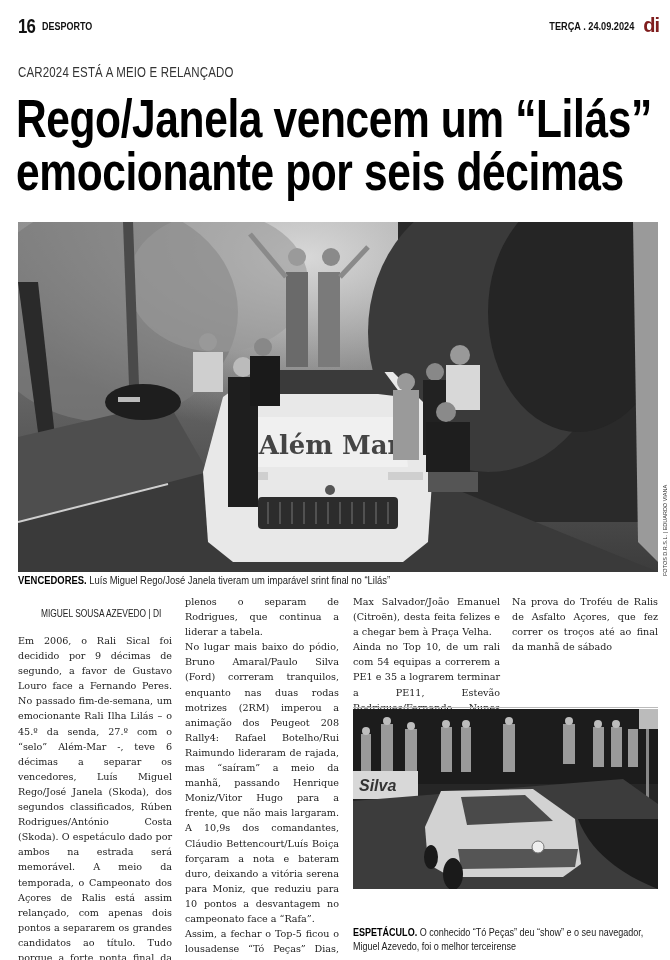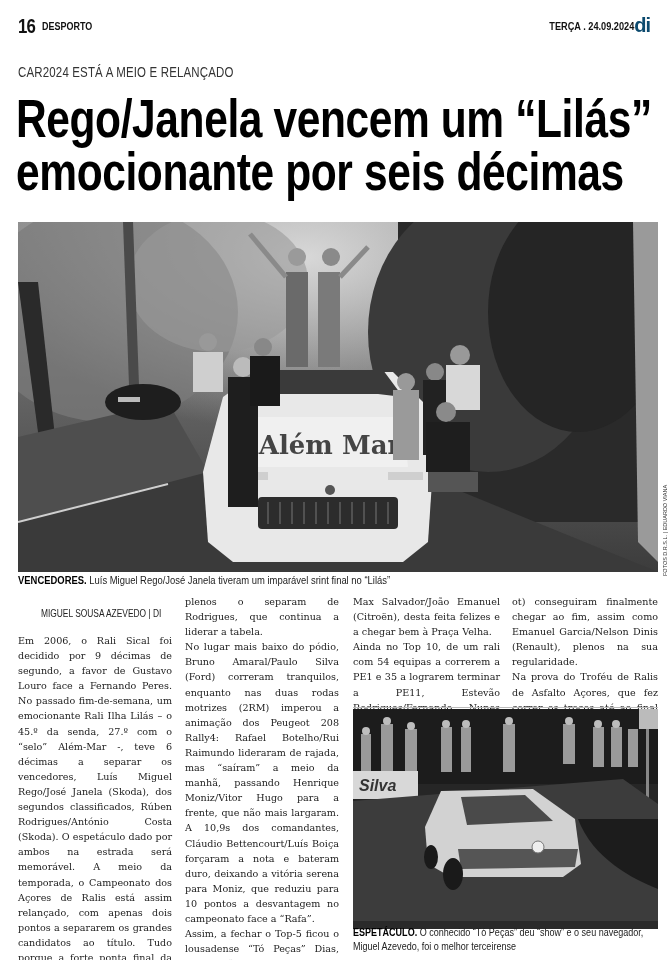--- a/index.html
+++ b/index.html
@@ -3,21 +3,21 @@
   <meta charset="utf-8">
   <style>
     * { margin: 0; padding: 0; box-sizing: border-box; }
     html, body { width: 670px; height: 960px; background: #ffffff; overflow: hidden; }
     body { position: relative; font-family: "DejaVu Serif", serif; color: #1a1a1a; }
 
     .topbar { position: absolute; left: 18px; right: 10px; top: 14px; height: 24px; }
     .page-num { position: absolute; left: 0; top: 0; font-family: "Liberation Sans", sans-serif; font-weight: bold; font-size: 21px; letter-spacing: -1px; transform: scaleX(0.8); transform-origin: left top; color: #111; }
     .section { position: absolute; left: 24px; top: 6px; font-family: "Liberation Sans", sans-serif; font-weight: bold; font-size: 11.5px; transform: scaleX(0.78); transform-origin: left top; color: #111; }
     .date { position: absolute; right: 26px; top: 6px; font-family: "Liberation Sans", sans-serif; font-weight: bold; font-size: 11.5px; transform: scaleX(0.8); transform-origin: right top; color: #111; white-space: nowrap; }
-    .logo { position: absolute; right: 10px; top: 0; font-family: "Liberation Sans", sans-serif; font-weight: bold; font-size: 20px; color: #0c4a6e; letter-spacing: -1px; line-height: 22px; }
+    .logo { position: absolute; right: 1px; top: 0; font-family: "Liberation Sans", sans-serif; font-weight: bold; font-size: 20px; color: #7f1d1d; letter-spacing: -1px; line-height: 22px; }
 
     .kicker { position: absolute; left: 18px; top: 64px; font-family: "Liberation Sans", sans-serif; font-size: 14px; color: #333; transform: scaleX(0.82); transform-origin: left top; white-space: nowrap; letter-spacing: 0.2px; }
 
     .headline { position: absolute; left: 16px; top: 92px; width: 800px; font-family: "Liberation Sans", sans-serif; font-weight: bold; font-size: 54px; line-height: 53px; color: #000; transform: scaleX(0.787); transform-origin: left top; letter-spacing: -0.5px; }
     .headline span { display: block; white-space: nowrap; }
 
     .photo-main { position: absolute; left: 18px; top: 222px; width: 640px; height: 350px; overflow: hidden; background: #3a3a3a; }
     .photo-credit { position: absolute; left: 660px; top: 440px; width: 9px; height: 136px; }
     .photo-credit span { position: absolute; left: 0; bottom: 0; transform: rotate(-90deg); transform-origin: left bottom; font-family: "Liberation Sans", sans-serif; font-size: 5.5px; white-space: nowrap; color: #333; translate: 8px 0; }
 
@@ -29,21 +29,21 @@
 
     .col { position: absolute; font-family: "DejaVu Serif", serif; font-size: 9.6px; line-height: 15.1px; color: #222; text-align: justify; hyphens: manual; }
     .col p { margin: 0; }
     .col1 { left: 18px; top: 633px; width: 154px; }
     .col2 { left: 185px; top: 594px; width: 154px; }
     .col3 { left: 353px; top: 594px; width: 147px; }
     .col4 { left: 512px; top: 594px; width: 146px; }
 
     .rule { position: absolute; left: 353px; top: 707px; width: 305px; height: 1px; background: #bbb; }
 
-    .photo-second { position: absolute; left: 353px; top: 709px; width: 305px; height: 220px; overflow: hidden; background: #2a2a2a; }
+    .photo-second { position: absolute; left: 353px; top: 709px; width: 305px; height: 180px; overflow: hidden; background: #2a2a2a; }
 
     .caption-second { position: absolute; left: 353px; top: 926px; width: 372px; font-family: "Liberation Sans", sans-serif; font-size: 11px; line-height: 13.5px; color: #222; transform: scaleX(0.82); transform-origin: left top; }
     .caption-second b { color: #000; }
   </style>
 </head>
 <body>
 
 <div class="topbar">
   <span class="page-num">16</span>
   <span class="section">DESPORTO</span>
@@ -155,21 +155,20 @@
 <div class="col col2">
   <p>plenos o separam de Rodrigues, que continua a liderar a tabela.</p>
   <p>No lugar mais baixo do pódio, Bruno Amaral/Paulo Silva (Ford) correram tranquilos, enquanto nas duas rodas motrizes (2RM) imperou a animação dos Peugeot 208 Rally4: Rafael Botelho/Rui Raimundo lideraram de rajada, mas “saíram” a meio da manhã, passando Henrique Moniz/Vitor Hugo para a frente, que não mais largaram. A 10,9s dos comandantes, Cláudio Bettencourt/Luís Boiça forçaram a nota e bateram duro, deixando a vitória serena para Moniz, que reduziu para 10 pontos a desvantagem no campeonato face a “Rafa”.</p>
   <p>Assim, a fechar o Top-5 ficou o lousadense “Tó Peças” Dias, que deu “show” com o Polo R5, proporcionando a posição de melhor terceirense em prova a Miguel Azevedo, o seu navegador. Depois deles, boa prova para os campeões das 2RM, Filipe Marques/Edgar Silva (Peugeot), que seguraram os marienses</p>
 </div>
 <div class="col col3">
   <p>Max Salvador/João Emanuel (Citroën), desta feita felizes e a chegar bem à Praça Velha.</p>
   <p>Ainda no Top 10, de um rali com 54 equipas a correrem a PE1 e 35 a lograrem terminar a PE11, Estevão Rodrigues/Fernando Nunes (Peuge-</p>
 </div>
 <div class="col col4">
-  <p>ot) conseguiram finalmente chegar ao fim, assim como Emanuel Garcia/Nelson Dinis (Renault), plenos na sua regularidade.</p>
   <p>Na prova do Troféu de Ralis de Asfalto Açores, que fez correr os troços até ao final da manhã de sábado</p>
 </div>
 
 <div class="rule"></div>
 
 <div class="photo-second">
   <svg width="305" height="212" viewBox="0 0 305 212">
     <rect width="305" height="212" fill="#262626"></rect>
 
     <rect x="0" y="0" width="305" height="75" fill="#1c1c1c"></rect>

